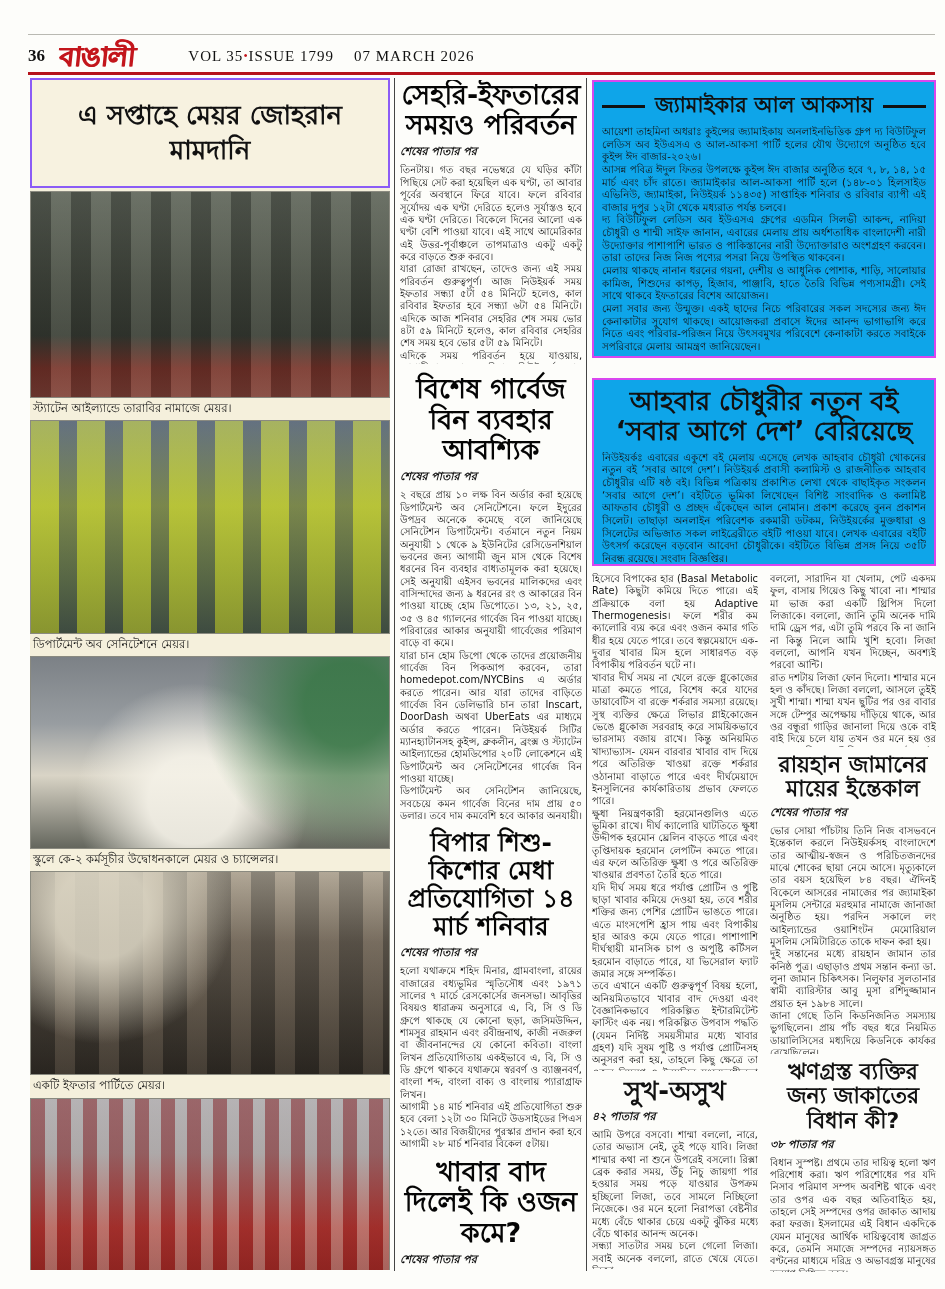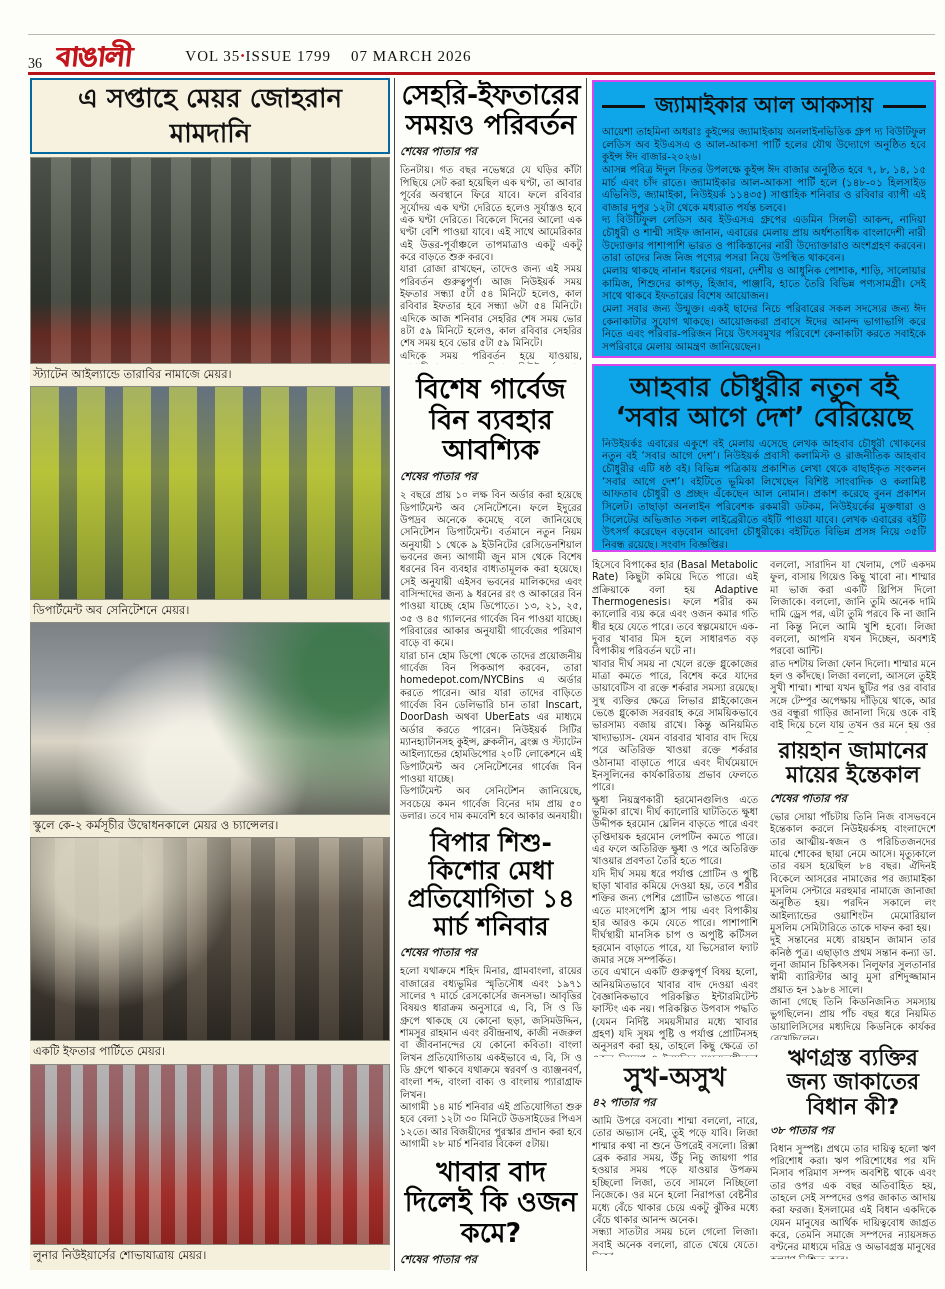--- a/index.html
+++ b/index.html
@@ -8,21 +8,21 @@
     position:relative; width:945px; height:1289px; margin:0 auto;
     background:#fdfdfa; color:#111; overflow:hidden;
     font-family:"DejaVu Sans", sans-serif;
   }
   
   .header {
     position:absolute; left:28px; right:10px; top:34px; height:38px;
     border-top:1px solid #b9b9b2;
     display:flex; align-items:flex-end; gap:14px;
   }
-  .pageno { font-family:"Liberation Serif", serif; font-weight:400; font-size:14px; margin-bottom:0; }
+  .pageno { font-family:"Liberation Serif", serif; font-weight:700; font-size:17px; margin-bottom:6px; }
   .logo {
     color:#c3161c; font-weight:700; font-size:27px; line-height:1;
     transform:skewX(-6deg); letter-spacing:-1px; margin-bottom:2px;
     text-shadow:1px 0 0 #c3161c;
   }
   .volissue {
     font-family:"Liberation Serif", serif; font-size:15px; letter-spacing:1px;
     margin:0 6px 7px 40px; white-space:nowrap; display:flex; align-items:center; 
   }
   .reddot { color:#c3161c; font-size:12px; }
@@ -37,22 +37,22 @@
   .vrule { position:absolute; top:78px; bottom:18px; width:1px; background:#444; }
   .vrule.v1 { left:394px; }
   .vrule.v2 { left:586px; }
 
   
   .col-left {
     position:absolute; left:30px; top:78px; width:360px; height:1192px;
     background:#f5f0dc; overflow:hidden;
   }
   .lead-box {
-    border:2px solid #0369a1; background:#f7f2e0; text-align:center;
-    font-weight:700; font-size:26px; line-height:1.35; padding:1px 2px; margin-bottom:3px;
+    border:2px solid #8b5cf6; background:#f7f2e0; text-align:center;
+    font-weight:700; font-size:26px; line-height:1.35; padding:18px 2px; margin-bottom:3px;
   }
   .photo { width:100%; border:1px solid #8a8a80; }
   .cap { font-size:11.5px; line-height:1.4; padding:2px 3px 4px 3px; color:#141414; }
   .ph1 { height:207px; background:
     repeating-linear-gradient(90deg, rgba(25,30,24,.38) 0 20px, rgba(110,118,104,.30) 20px 40px),
     linear-gradient(180deg,#6b7066 0%,#4a4e45 45%,#3a3d36 70%,#8c3129 86%,#97423a 100%); }
   .ph2 { height:214px; background:
     repeating-linear-gradient(90deg, rgba(186,200,44,.55) 0 28px, rgba(42,60,82,.42) 28px 46px),
     linear-gradient(180deg,#8e98a2 0%,#b4bd48 40%,#77843c 75%,#4c5634 100%); }
   .ph3 { height:193px; background:
@@ -80,21 +80,21 @@
 
   
   .col-right { position:absolute; left:592px; top:80px; width:344px; height:1192px; overflow:hidden; }
   .boxed { border:2px solid #d946ef; padding:5px 8px 6px 8px; background:#0ea5e9; }
   .box1 { height:278px; overflow:hidden; }
   .kicker-row { display:flex; align-items:center; gap:10px; margin:2px 0 2px 0; }
   .kicker-line { flex:1; height:3px; background:#111; }
   .kicker { font-weight:700; font-size:21px; white-space:nowrap; }
   .big-head { font-weight:700; text-align:center; font-size:45px; line-height:1.05; margin:2px 0 6px 0; letter-spacing:-1px; }
   .box-body { font-size:10.2px; line-height:1.24; text-align:justify; white-space:pre-line; overflow:hidden; }
-  .box2 { height:188px; overflow:hidden; margin-top:6px; }
+  .box2 { height:188px; overflow:hidden; margin-top:20px; }
   .box2-head { font-weight:700; text-align:center; font-size:26px; line-height:1.15; margin:2px 0 5px 0; }
   .subcols { display:flex; gap:12px; margin-top:7px; height:700px; }
   .subcol { width:166px; overflow:hidden; display:flex; flex-direction:column; }
   .s-block { font-size:9.8px; line-height:1.26; text-align:justify; white-space:pre-line; overflow:hidden; }
   .s-head { font-weight:700; text-align:center; font-size:22px; line-height:1.12; margin:6px 0 2px 0; }
   .cont1 { height:498px; } .shukh-body { height:140px; }
   .cont2 { height:176px; } .rayhan-body { height:232px; } .zakat-body { height:118px; }
 </style>
 </head>
 <body>

